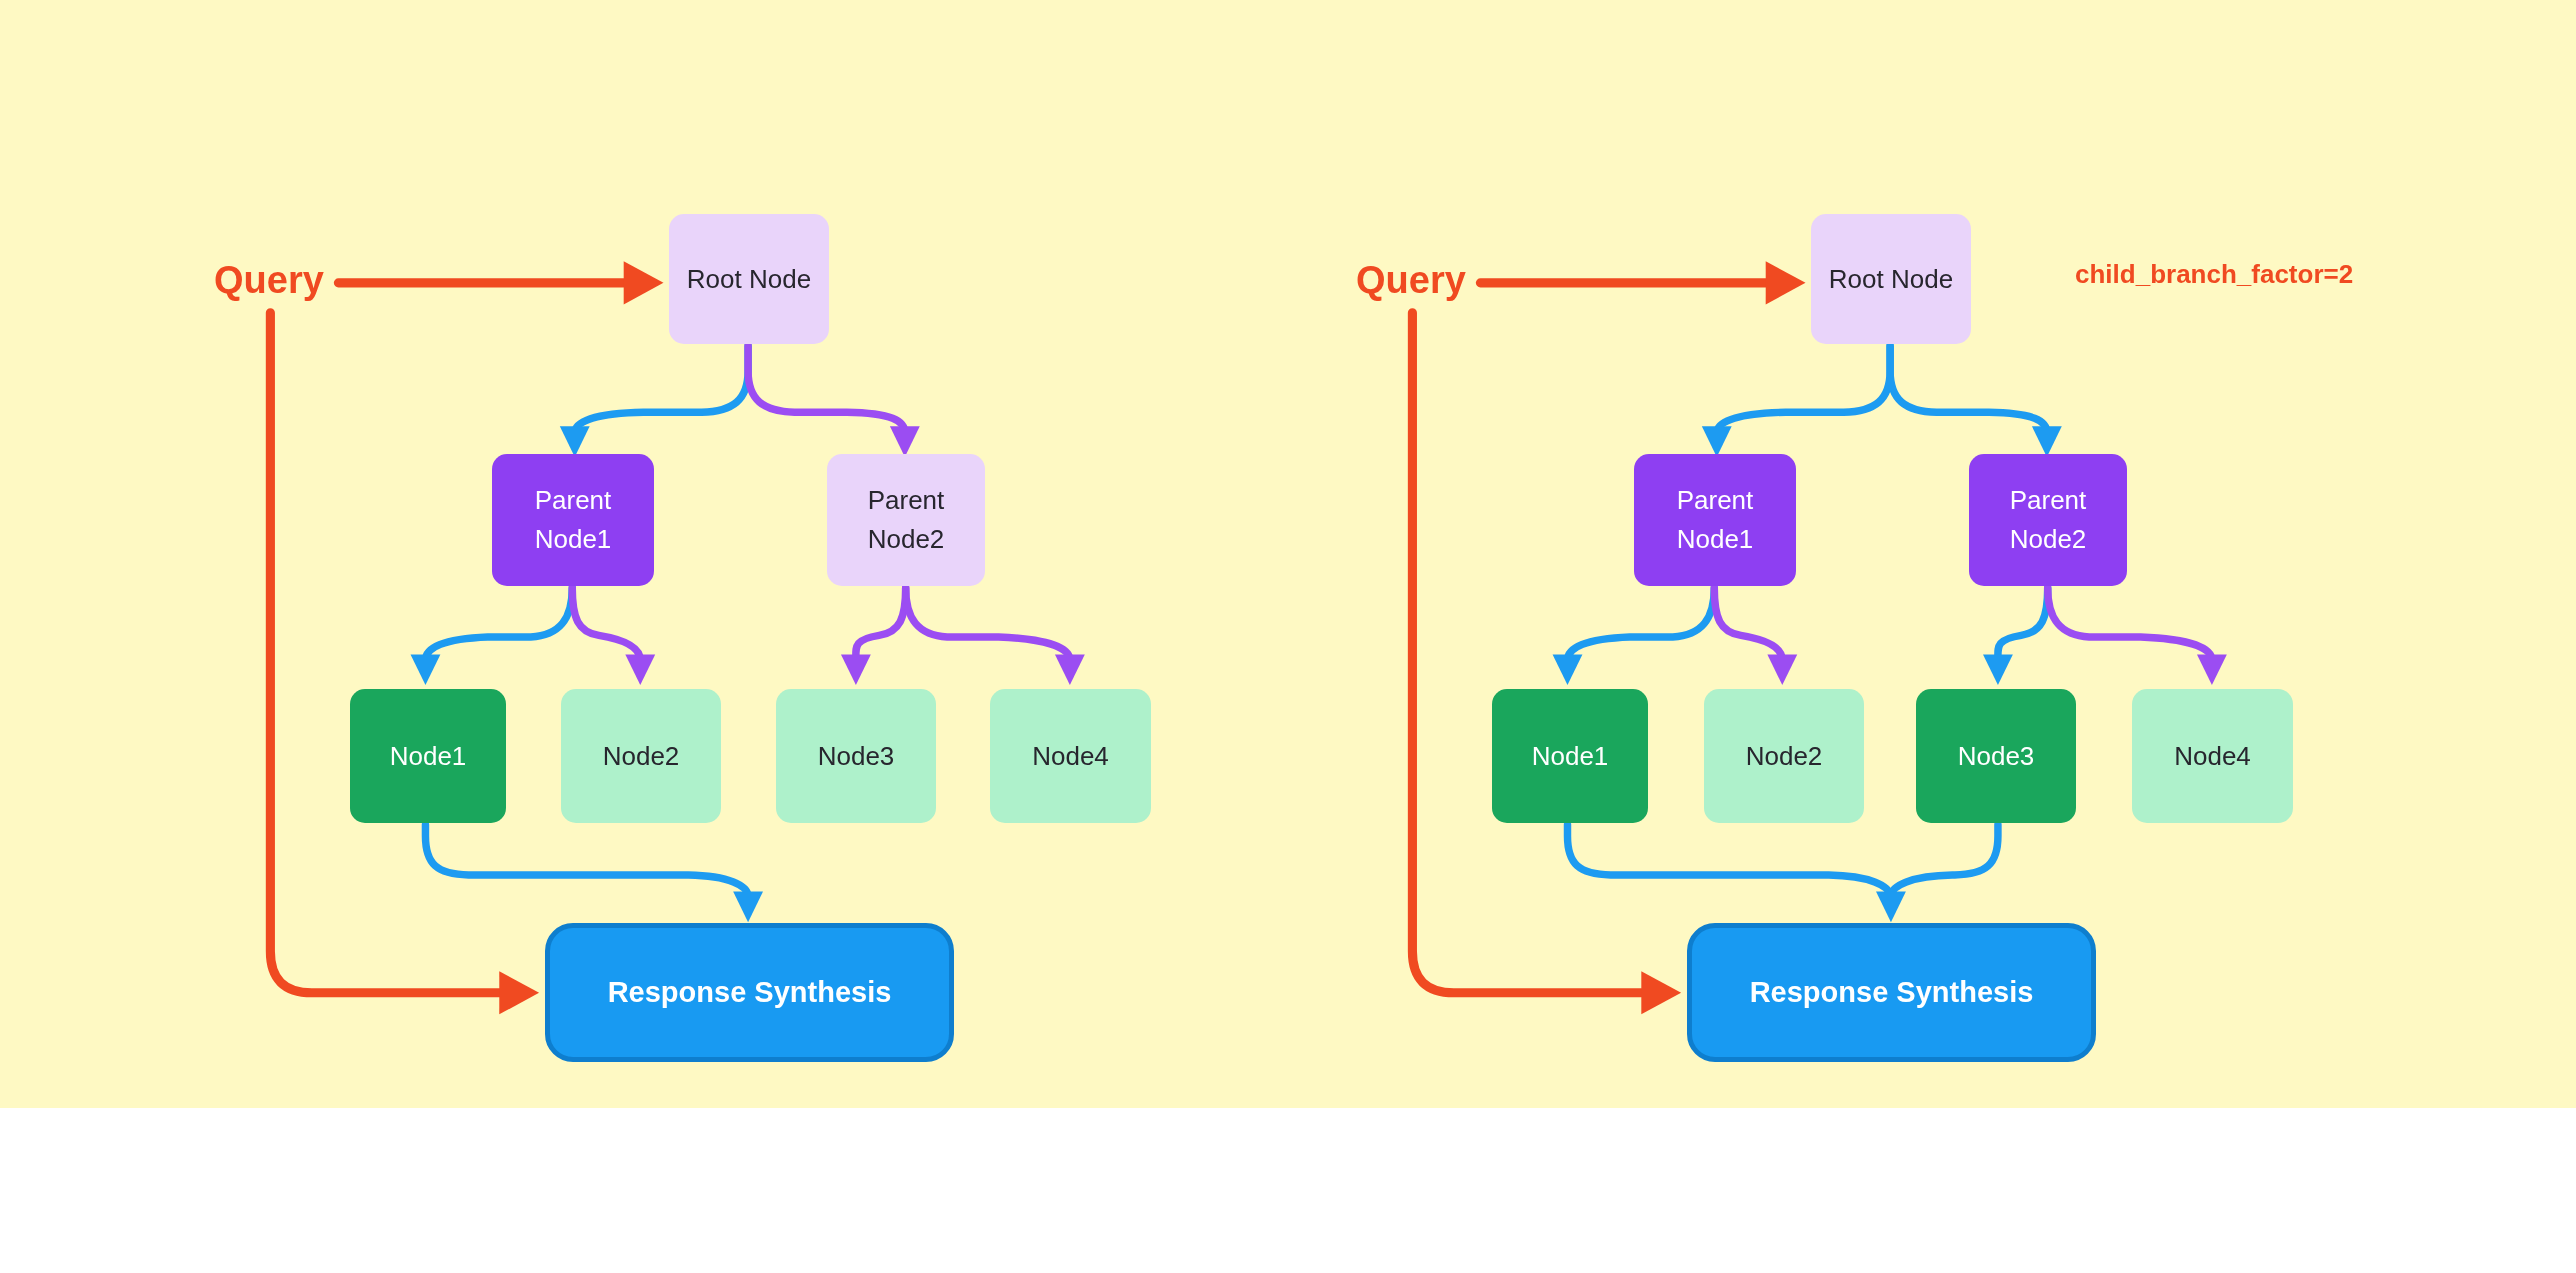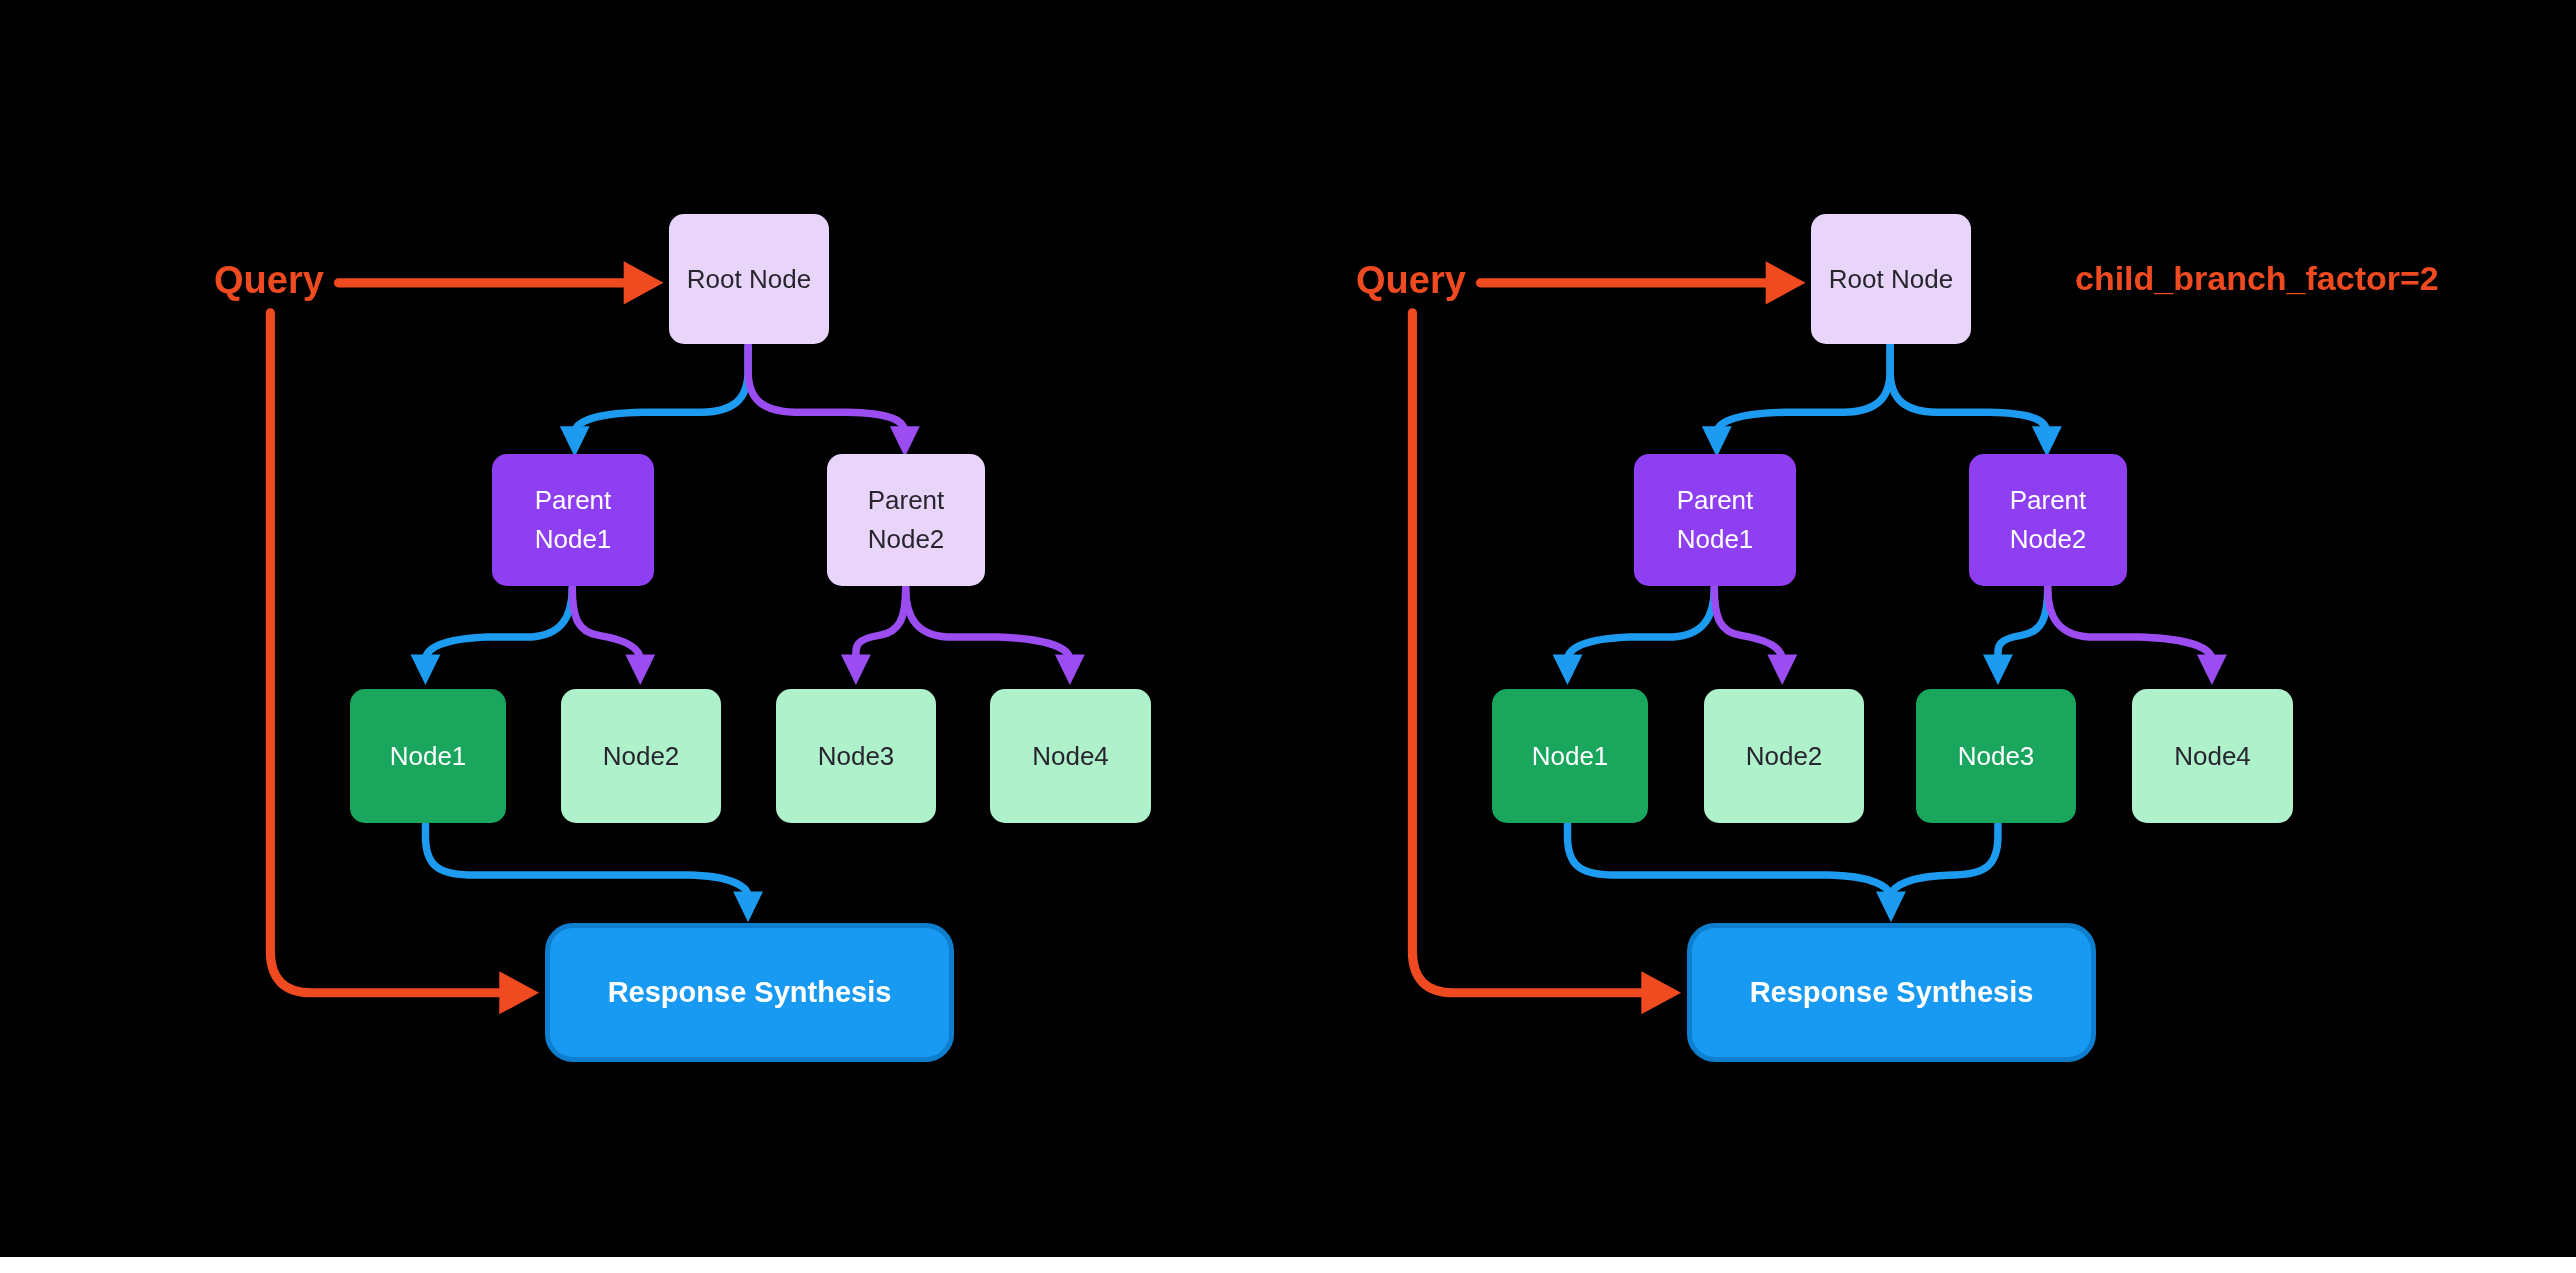--- a/index.html
+++ b/index.html
@@ -7,22 +7,22 @@
     padding: 0;
     background: #ffffff;
     width: 2576px;
     height: 1274px;
     overflow: hidden;
     font-family: "Liberation Sans", sans-serif;
   }
   .canvas {
     position: relative;
     width: 2576px;
-    height: 1257px;
-    background: #000000;
+    height: 1108px;
+    background: #fef9c3;
   }
   svg.connectors {
     position: absolute;
     left: 0; top: 0;
     width: 2576px; height: 1274px;
     pointer-events: none;
   }
   .box {
     position: absolute;
     display: flex;
@@ -51,21 +51,21 @@
   .query-label {
     position: absolute;
     color: #f04a21;
     font-size: 38px;
     font-weight: bold;
     white-space: nowrap;
   }
   .annotation-label {
     position: absolute;
     color: #f04a21;
-    font-size: 34px;
+    font-size: 26px;
     font-weight: bold;
     white-space: nowrap;
   }
 </style>
 </head>
 <body>
 
 <div class="canvas">
 
   <svg class="connectors" viewBox="0 0 3106 1536">

